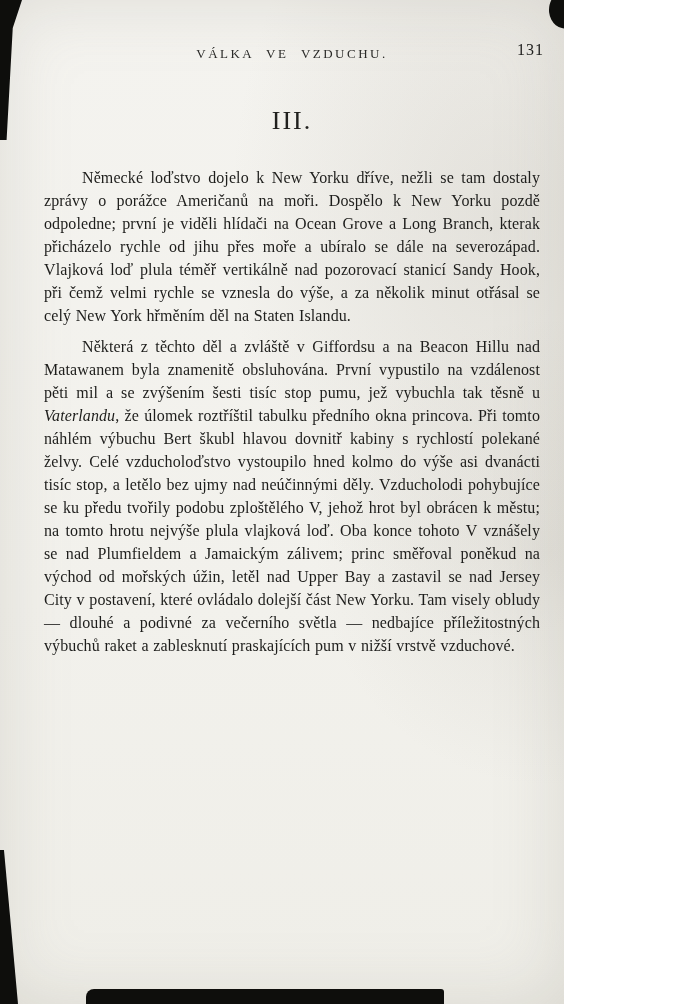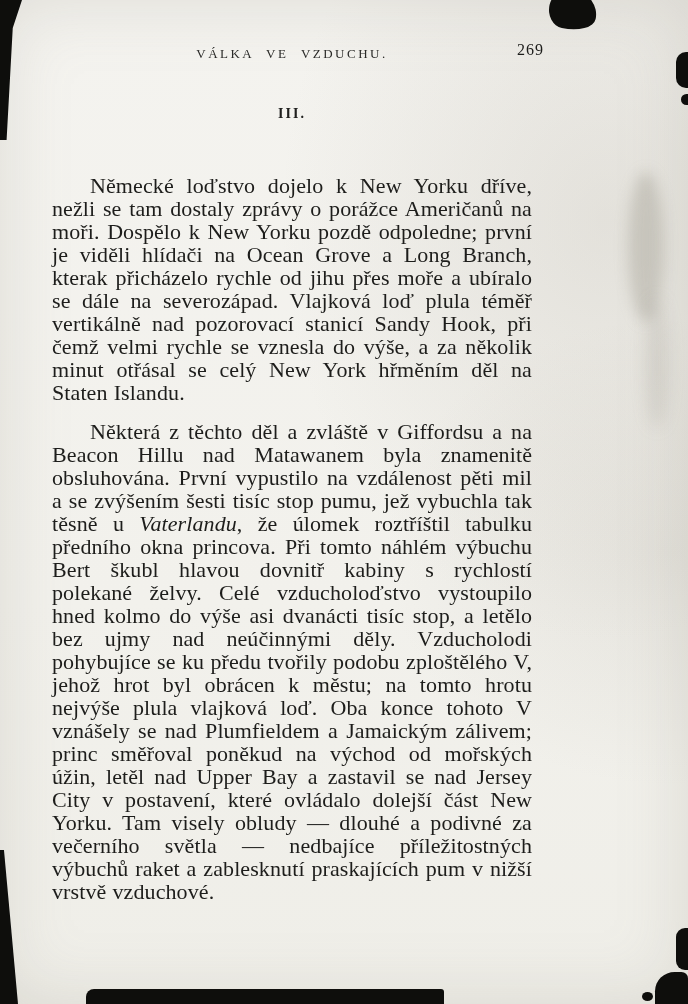--- a/index.html
+++ b/index.html
@@ -2,21 +2,21 @@
 <html><head>
 <meta charset="utf-8">
 <style>
   html, body {
     margin: 0;
     padding: 0;
     background: #ffffff;
   }
   .page {
     position: relative;
-    width: 688px;
+    width: 564px;
     height: 1004px;
     overflow: hidden;
     background-color: #f3f2ee;
     background-image:
       radial-gradient(ellipse at 88% 22%, rgba(170,164,152,0.22), transparent 38%),
       radial-gradient(ellipse at 97% 55%, rgba(160,154,142,0.16), transparent 30%),
       linear-gradient(180deg, #f4f3ef 0%, #f2f1ec 60%, #efeee8 100%);
     box-shadow: inset 0 0 70px rgba(140,135,122,0.22);
     color: #1d1d1b;
     font-family: "Liberation Serif", "DejaVu Serif", serif;
@@ -45,36 +45,35 @@
     color: #1d1d1b;
   }
 
   
   .chapter-heading {
     position: absolute;
     top: 106px;
     left: 36px;
     width: 512px;
     text-align: center;
-    font-size: 14px;
+    font-size: 26px;
     letter-spacing: 2px;
     color: #20201e;
-    font-weight: bold;
   }
 
   
   .body-text {
     position: absolute;
     top: 158px;
     left: 36px;
     width: 512px;
   }
   .body-text p {
-    margin: 16px;
-    font-size: 22px;
+    margin: 8px;
+    font-size: 16px;
     line-height: 23px;
     text-align: justify;
     text-indent: 38px;
     letter-spacing: 0.1px;
     word-spacing: 0.5px;
     hyphens: none;
   }
   .body-text em {
   }
 
@@ -145,21 +144,21 @@
     border-radius: 60% 20% 0 0;
   }
 </style>
 </head>
 <body>
 
 <div class="page" style="background-color: rgb(243, 242, 238); color: rgb(29, 29, 27);">
 
   <div class="header">
     <span class="running-title">VÁLKA VE VZDUCHU.</span>
-    <span class="page-number">269</span>
+    <span class="page-number">131</span>
   </div>
 
   <div class="chapter-heading">III.</div>
 
   <div class="body-text">
     <p>Německé loďstvo dojelo k New Yorku dříve, nežli se tam dostaly zprávy o porážce Američanů na moři. Dospělo k New Yorku pozdě odpoledne; první je viděli hlídači na Ocean Grove a Long Branch, kterak přicházelo rychle od jihu přes moře a ubíralo se dále na severozápad. Vlajková loď plula téměř vertikálně nad pozorovací stanicí Sandy Hook, při čemž velmi rychle se vznesla do výše, a za několik minut otřásal se celý New York hřměním děl na Staten Islandu.</p>
     <p><span>Některá z těchto děl a zvláště v Giffordsu a na Beacon Hillu nad Matawanem byla znamenitě obsluhována. První vypustilo na vzdálenost pěti mil a se zvýšením šesti tisíc stop pumu, jež vybuchla tak těsně u </span><em>Vaterlandu</em><span>, že úlomek roztříštil tabulku předního okna princova. Při tomto náhlém výbuchu Bert škubl hlavou dovnitř kabiny s rychlostí polekané želvy. Celé vzducholoďstvo vystoupilo hned kolmo do výše asi dvanácti tisíc stop, a letělo bez ujmy nad neúčinnými děly. Vzducholodi pohybujíce se ku předu tvořily podobu zploštělého V, jehož hrot byl obrácen k městu; na tomto hrotu nejvýše plula vlajková loď. Oba konce tohoto V vznášely se nad Plumfieldem a Jamaickým zálivem; princ směřoval poněkud na východ od mořských úžin, letěl nad Upper Bay a zastavil se nad Jersey City v postavení, které ovládalo dolejší část New Yorku. Tam visely obludy — dlouhé a podivné za večerního světla — nedbajíce příležitostných výbuchů raket a zablesknutí praskajících pum v nižší vrstvě vzduchové.</span></p>
   </div>
 
   <div class="artifact a-top-left" style="background-color: rgb(14, 14, 12);"></div>

